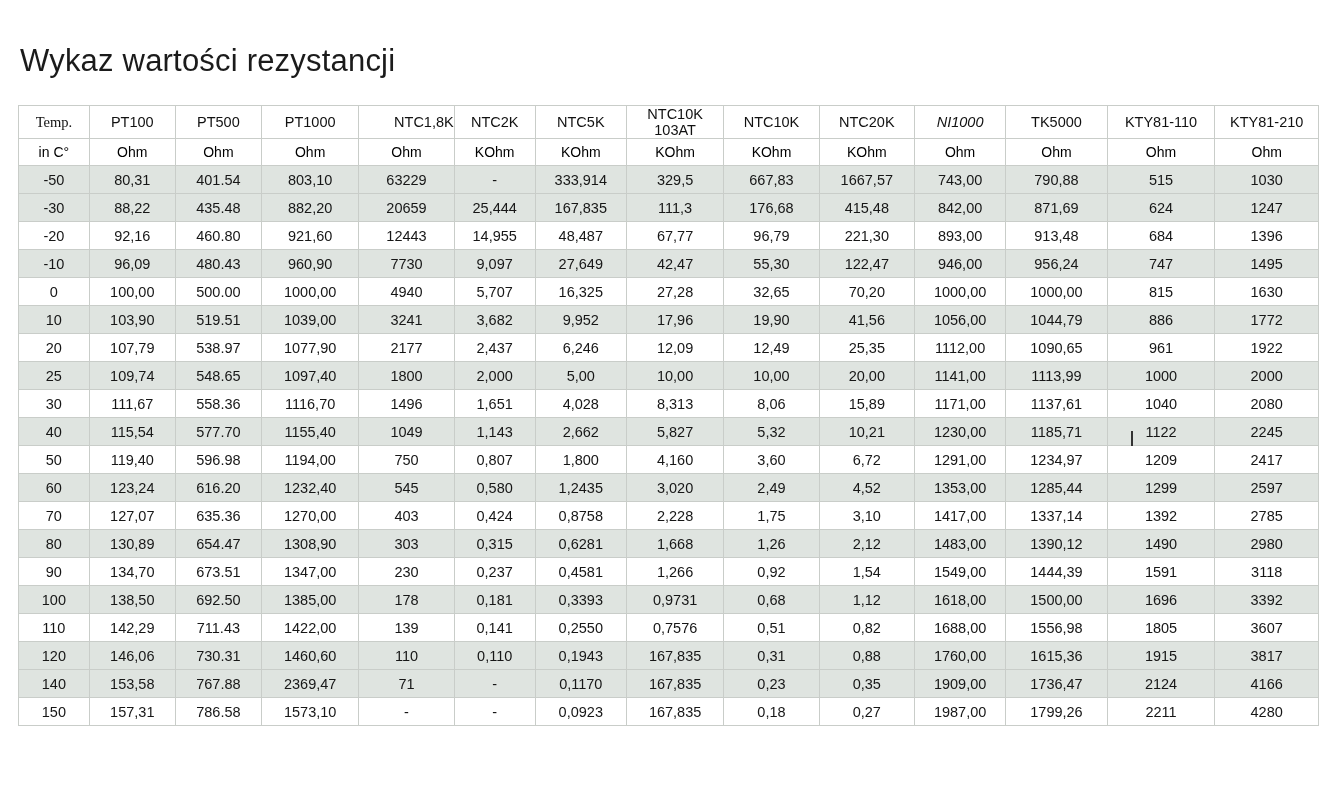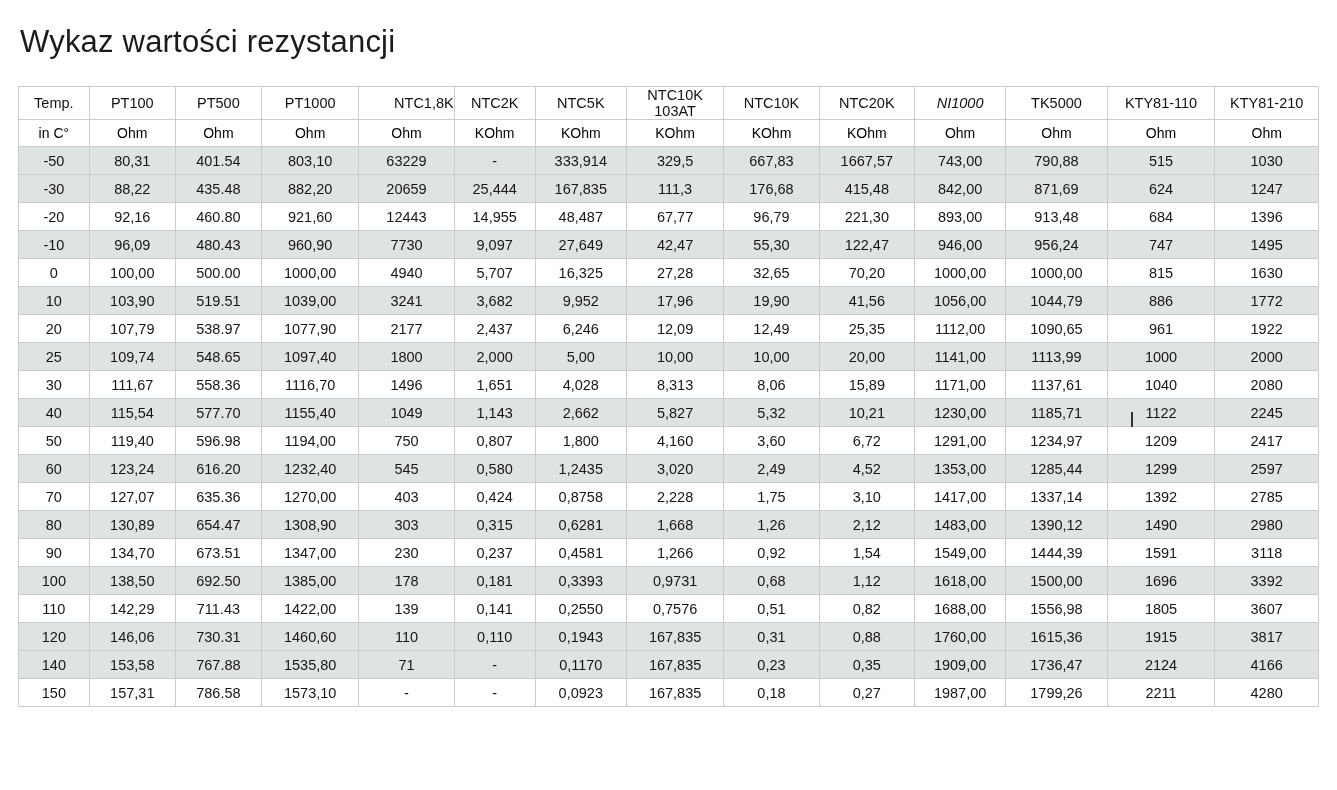--- a/index.html
+++ b/index.html
@@ -10,20 +10,21 @@
   body {
     width: 1337px;
     height: 790px;
     font-family: "Liberation Sans", sans-serif;
     color: #1a1a1a;
     overflow: hidden;
   }
   .page {
     padding: 24px 7px 0 18px;
     box-sizing: border-box;
+    margin-top: 19px;
   }
   .page-title {
     font-size: 31px;
     font-weight: 400;
     color: #1b1b1b;
     margin: 0 0 26px 2px;
     letter-spacing: 0.2px;
   }
   table.res-table {
     border-collapse: collapse;
@@ -80,21 +81,21 @@
 </style>
 </head>
 <body>
 
 <div class="page wrap">
   <h1 class="page-title">Wykaz wartości rezystancji</h1>
 
   <table class="res-table">
     <thead>
       <tr>
-          <th class="temp-col" style="width: 68px;">Temp.</th>
+          <th class="temp-col" style="width: 68px; font-family: Liberation Serif, serif;">Temp.</th>
           <th style="width: 83px;">PT100</th>
           <th style="width: 83px;">PT500</th>
           <th style="width: 94px;">PT1000</th>
           <th style="width: 92px; text-align: right;">NTC1,8K</th>
           <th style="width: 78px;">NTC2K</th>
           <th style="width: 88px;">NTC5K</th>
           <th style="width: 94px;">NTC10K<br>103AT</th>
           <th style="width: 92px;">NTC10K</th>
           <th style="width: 92px;">NTC20K</th>
           <th style="width: 88px; font-style: italic;">NI1000</th>
@@ -405,21 +406,21 @@
           <td>0,88</td>
           <td>1760,00</td>
           <td>1615,36</td>
           <td>1915</td>
           <td>3817</td>
         </tr>
         <tr class="shaded">
           <td class="temp-col">140</td>
           <td>153,58</td>
           <td>767.88</td>
-          <td>1535,80</td>
+          <td>2369,47</td>
           <td>71</td>
           <td>-</td>
           <td>0,1170</td>
           <td>167,835</td>
           <td>0,23</td>
           <td>0,35</td>
           <td>1909,00</td>
           <td>1736,47</td>
           <td>2124</td>
           <td>4166</td>

